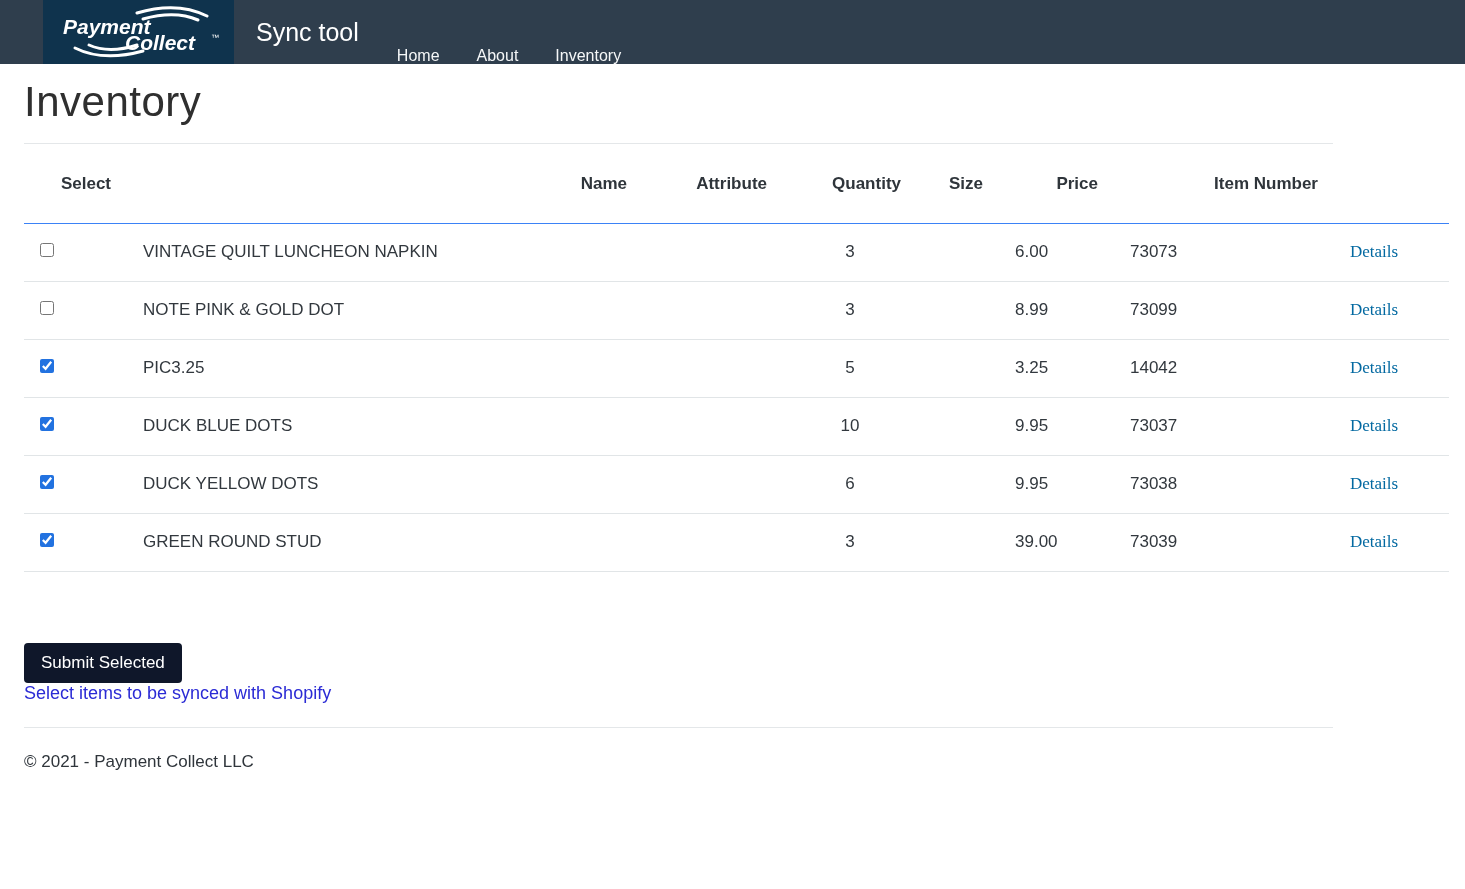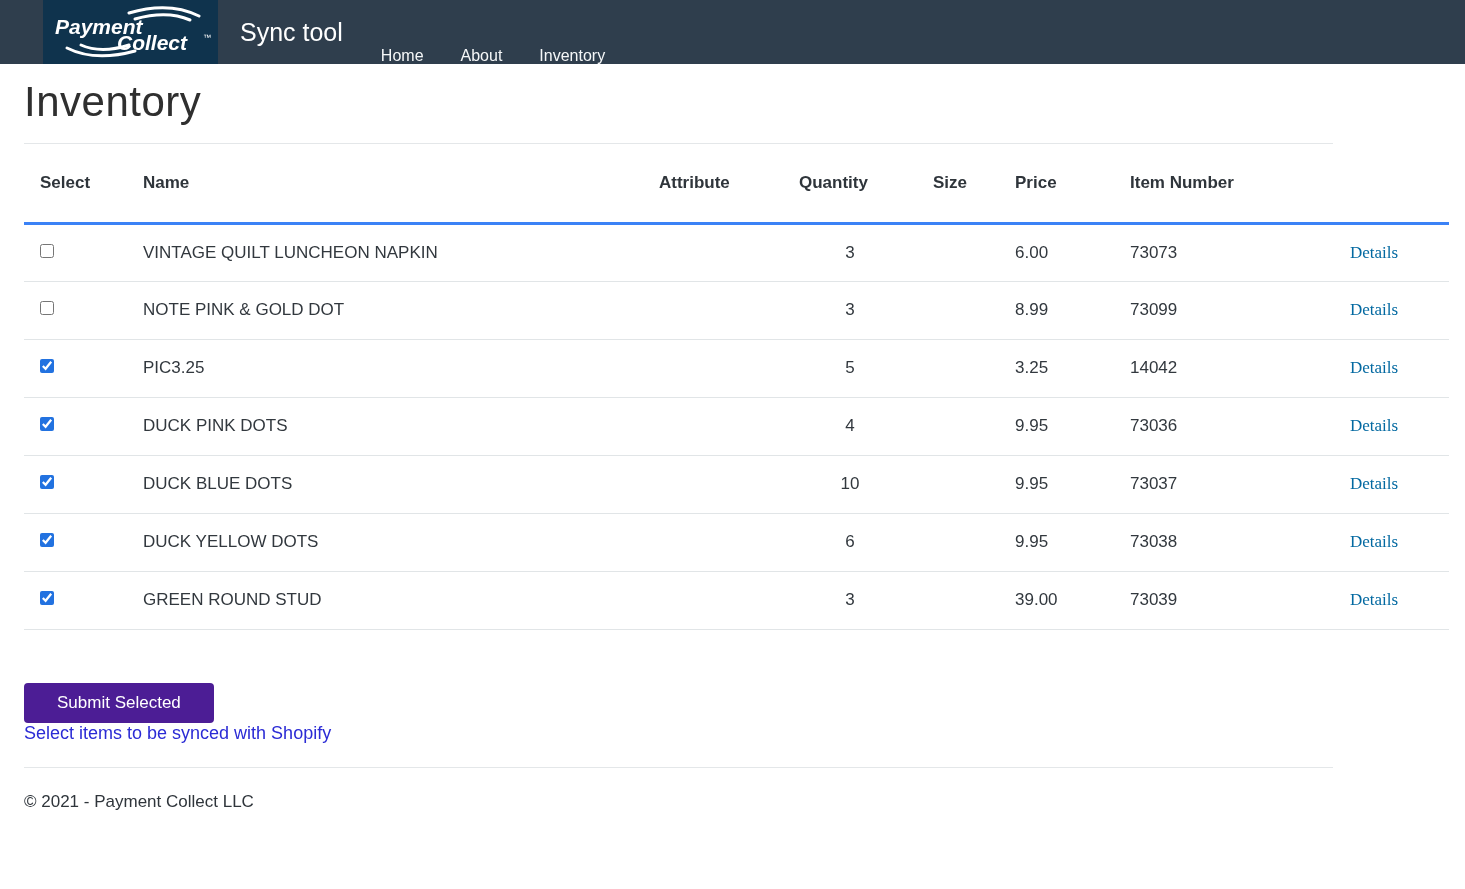--- a/index.html
+++ b/index.html
@@ -13,21 +13,21 @@
   }
 
   
   .navbar {
     height: 64px;
     background: #2f3e4d;
     display: flex;
     align-items: center;
   }
   .logo-box {
-    width: 175px; height: 64px;
+    width: 191px; height: 64px;
     margin-left: 43px;
     background: #0f334d;
     flex: 0 0 auto;
     cursor: pointer;
   }
   .brand {
     color: #ffffff;
     font-size: 25px;
     margin-left: 22px;
     text-decoration: none;
@@ -62,28 +62,28 @@
     width: 1309px;
     margin: 0;
   }
 
   table.inventory {
     border-collapse: collapse;
     table-layout: fixed;
     width: 1425px;
   }
   table.inventory th {
-    text-align: left;
+    text-align: right;
     font-weight: 700;
     font-size: 17px;
     color: #2f353b;
     height: 79px;
     padding: 0 16px;
     vertical-align: middle;
-    border-bottom: 3px solid #3b82f6;
+    border-bottom: 1px solid #3b82f6;
   }
   table.inventory td {
     font-size: 17px;
     color: #32383e;
     height: 58px;
     padding: 0 16px;
     vertical-align: middle;
     border-bottom: 1px solid #e1e5e7;
     overflow: hidden;
     white-space: nowrap;
@@ -97,28 +97,28 @@
   }
   a.details-link {
     color: #0369a1;
     text-decoration: none;
     cursor: pointer;
     font-family: Liberation Serif, serif;
   }
 
   .submit-btn {
     display: inline-block;
-    margin-top: 53px;
-    background: #4c1d95;
+    margin-top: 71px;
+    background: #0f172a;
     color: #ffffff;
     border: none;
     border-radius: 4px;
     font-family: "Liberation Sans", sans-serif;
     font-size: 17px;
-    padding: 10px 33px;
+    padding: 10px 17px;
     cursor: pointer;
   }
   .sync-hint {
     display: inline-block;
     font-size: 18px;
     color: #2b2bd5;
     text-decoration: none;
     cursor: pointer;
   }
 
@@ -220,30 +220,20 @@
       <td><input type="checkbox" class="row-check" checked="" style=""></td>
       <td>PIC3.25</td>
       <td></td>
       <td class="qty">5</td>
       <td></td>
       <td>3.25</td>
       <td>14042</td>
       <td><a href="#" class="details-link">Details</a></td>
     </tr>
 
-    <tr>
-      <td><input type="checkbox" class="row-check" checked="" style=""></td>
-      <td>DUCK PINK DOTS</td>
-      <td></td>
-      <td class="qty">4</td>
-      <td></td>
-      <td>9.95</td>
-      <td>73036</td>
-      <td><a href="#" class="details-link">Details</a></td>
-    </tr>
 
     <tr>
       <td><input type="checkbox" class="row-check" checked="" style=""></td>
       <td>DUCK BLUE DOTS</td>
       <td></td>
       <td class="qty">10</td>
       <td></td>
       <td>9.95</td>
       <td>73037</td>
       <td><a href="#" class="details-link">Details</a></td>

